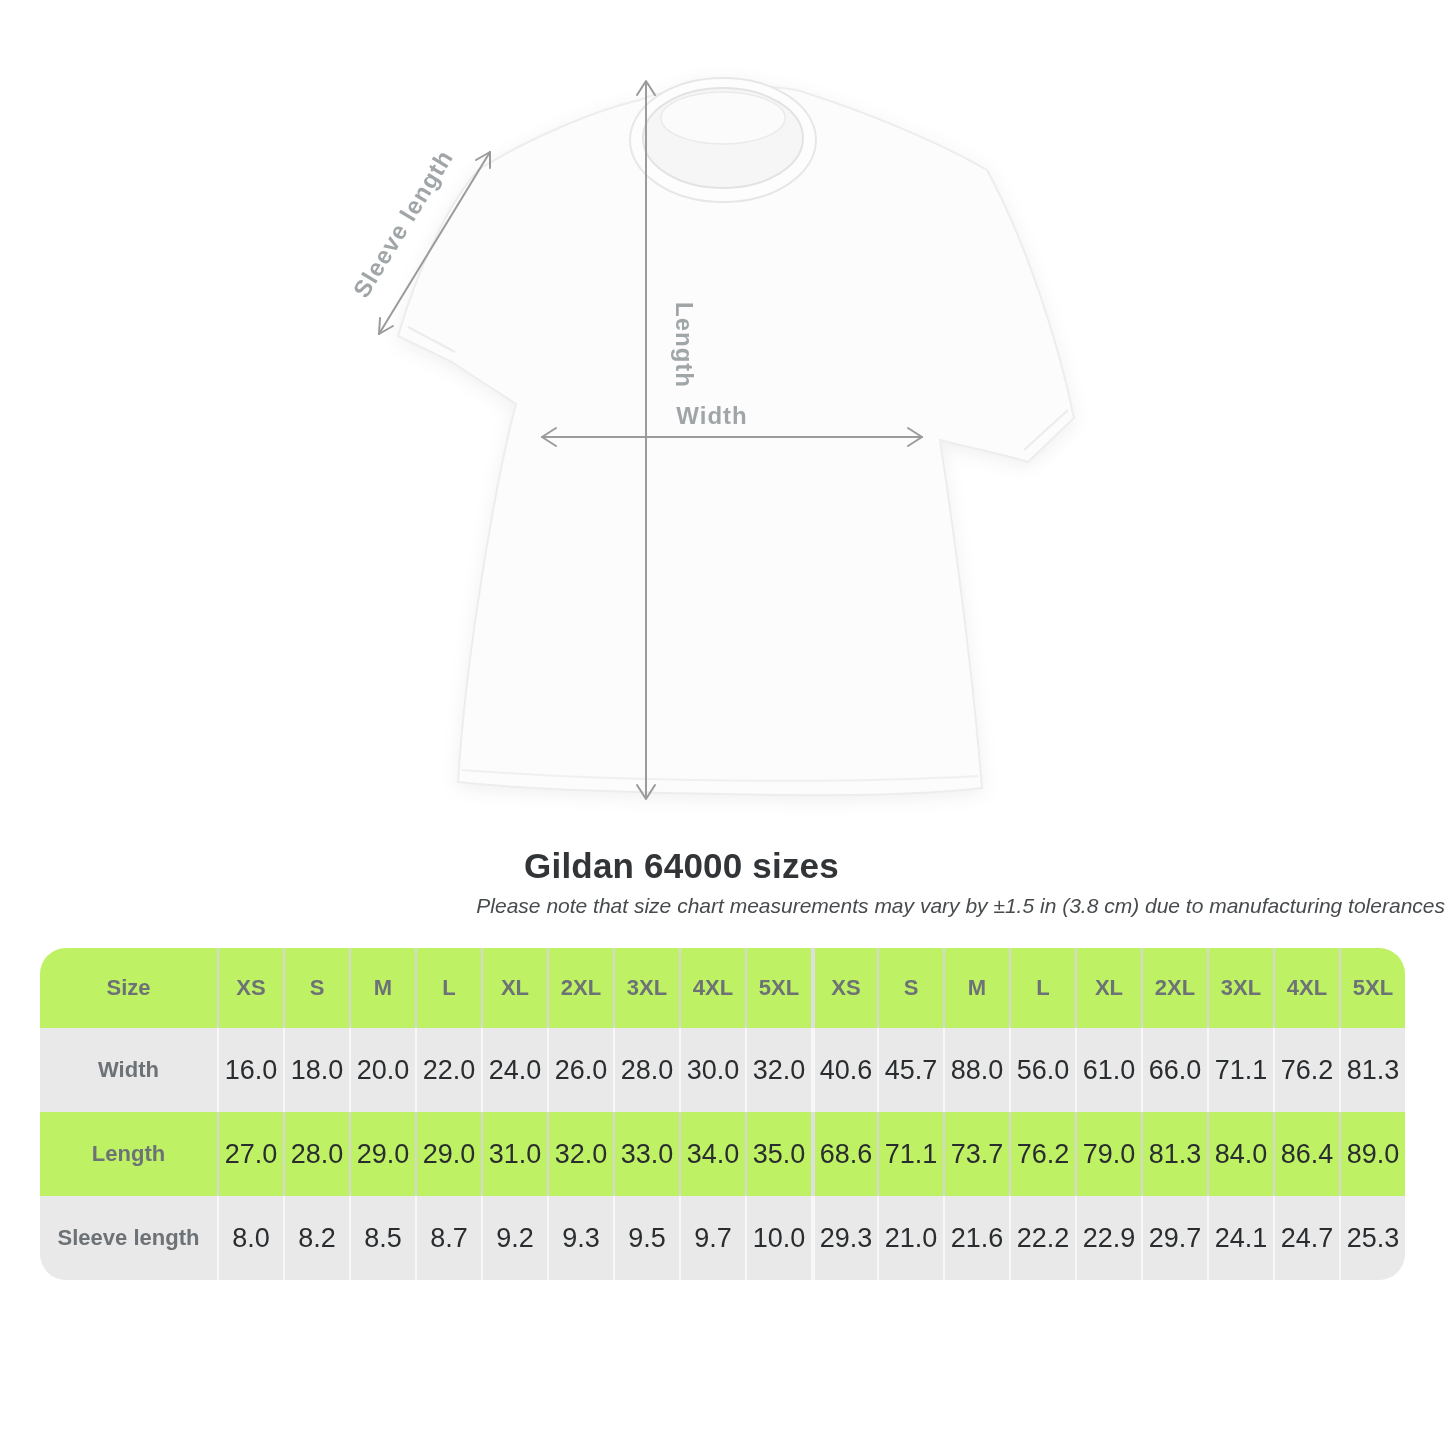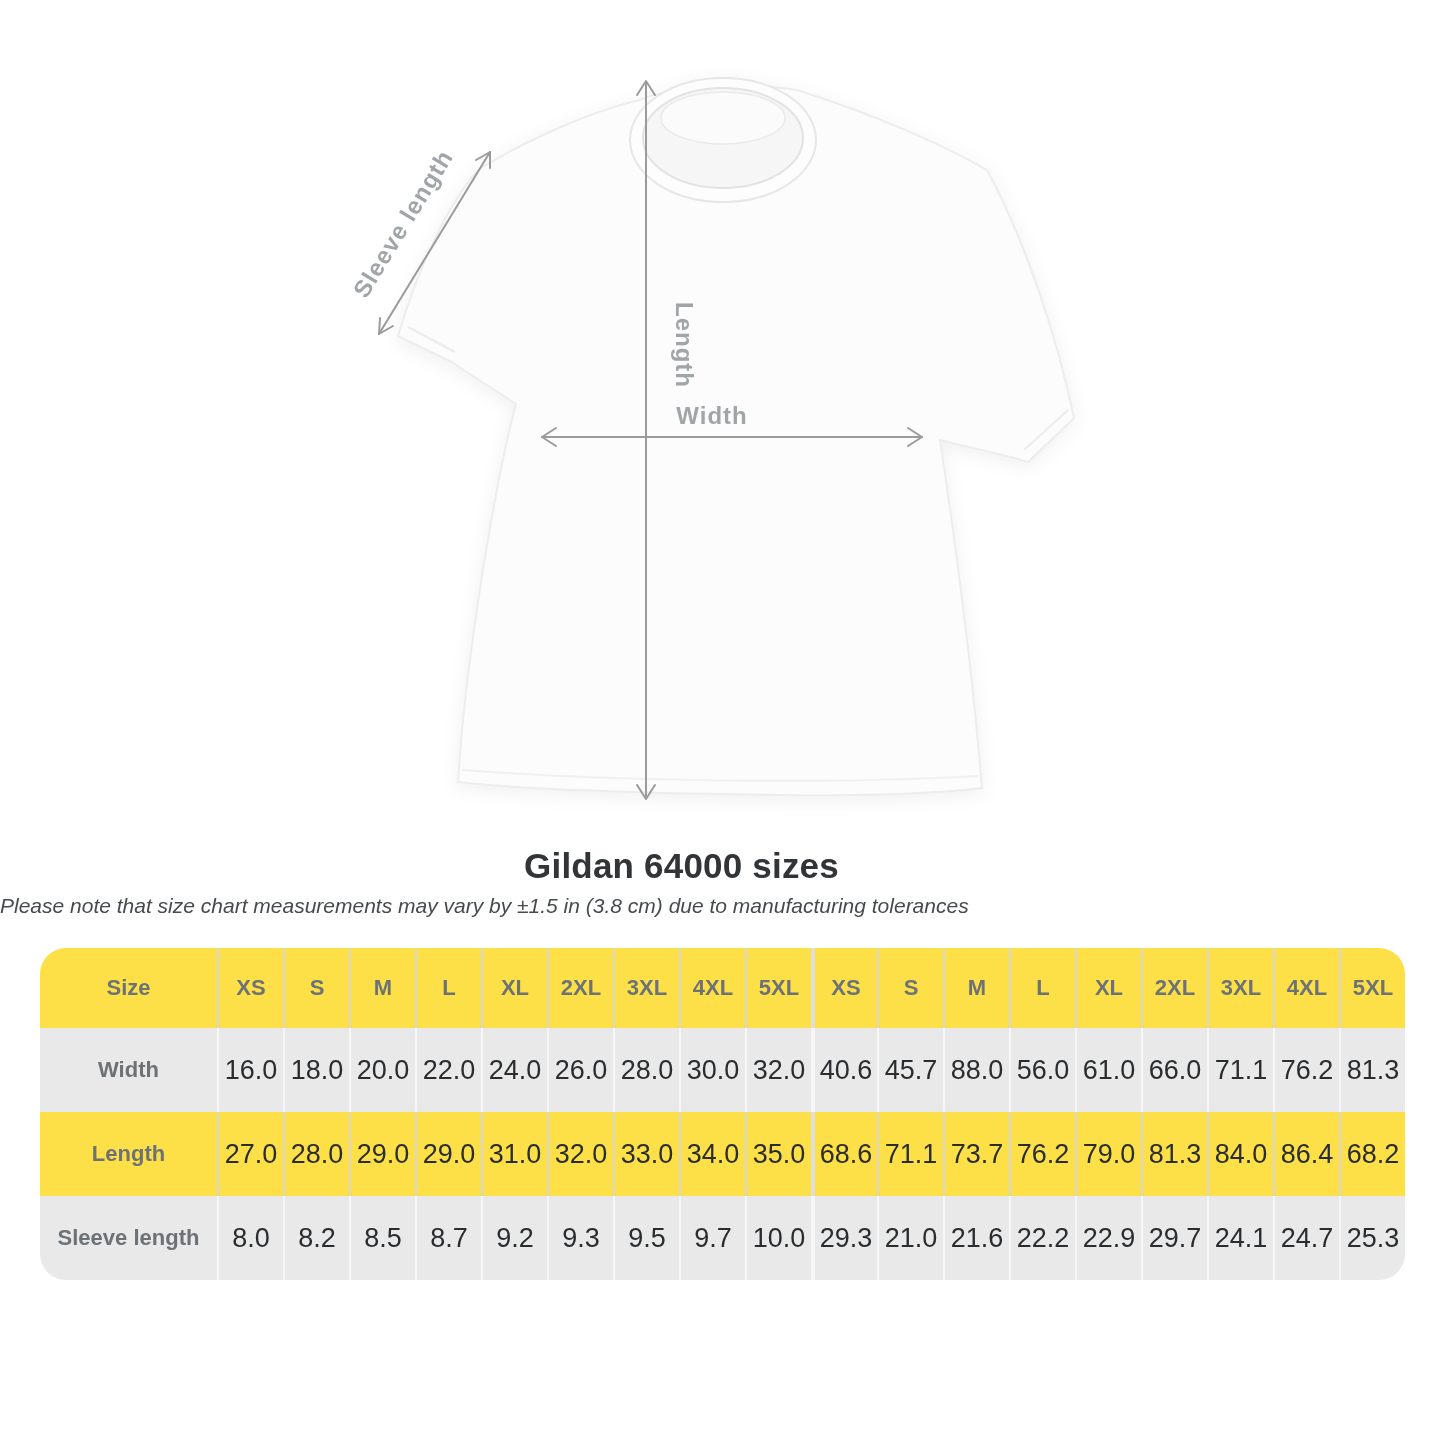--- a/index.html
+++ b/index.html
@@ -8,33 +8,33 @@
 
   
   .figure{position:absolute;left:0;top:0;width:1445px;height:830px;}
   svg text{font-family:"Liberation Sans","DejaVu Sans",sans-serif;}
   .dim-label{fill:#a0a5a8;font-size:24px;font-weight:bold;letter-spacing:1px;}
   .arrow{stroke:#9b9b9b;stroke-width:2;fill:none;stroke-linecap:round;stroke-linejoin:round;}
 
   
   .title{position:absolute;left:0;top:846px;width:1363px;text-align:center;
          font-size:35px;font-weight:bold;color:#323537;letter-spacing:.2px;}
-  .subtitle{position:absolute;left:0;top:894px;width:1445px;text-align:left;
+  .subtitle{position:absolute;left:0;top:894px;width:1445px;text-align:right;
             font-style:italic;font-size:21px;color:#474b4d;}
 
   
   .tbl-wrap{position:absolute;left:40px;top:948px;width:1365px;border-radius:26px;overflow:hidden;}
   table.size-chart{border-collapse:separate;border-spacing:0;table-layout:fixed;width:1365px;}
   table.size-chart td,table.size-chart th{padding:0;text-align:center;vertical-align:middle;}
 
   tr.band td{background:#e9e9e9;height:124px;}
   .unit-title{font-size:26px;font-weight:bold;font-style:italic;color:#5c6165;letter-spacing:.5px;}
   .unit-sub{font-size:20px;font-style:italic;color:#5c6165;margin-top:9px;}
 
-  tr.white th,tr.white td{background:#fde047;}
+  tr.white th,tr.white td{background:#bef264;}
   tr.gray th,tr.gray td{background:#e9e9e9;}
   tr.size th{height:80px;}
   tr.datarow td{height:84px;}
 
   .hdr{color:#6d7276;font-weight:bold;font-size:22px;}
   .val{color:#2a2d2f;font-size:27px;font-weight:normal;}
 
   tr.white .d{border-left:2px solid #d7d7d7;}
   tr.white .m0{border-left:4px solid #dedede;}
   tr.gray .d{border-left:2px solid #f7f7f7;}
@@ -184,21 +184,21 @@
         <td class="val d">34.0</td>
         <td class="val d">35.0</td>
         <td class="val m0">68.6</td>
         <td class="val d">71.1</td>
         <td class="val d">73.7</td>
         <td class="val d">76.2</td>
         <td class="val d">79.0</td>
         <td class="val d">81.3</td>
         <td class="val d">84.0</td>
         <td class="val d">86.4</td>
-        <td class="val d">68.2</td>
+        <td class="val d">89.0</td>
       </tr>
 
       <tr class="gray datarow">
         <td class="hdr">Sleeve length</td>
         <td class="val d">8.0</td>
         <td class="val d">8.2</td>
         <td class="val d">8.5</td>
         <td class="val d">8.7</td>
         <td class="val d">9.2</td>
         <td class="val d">9.3</td>

